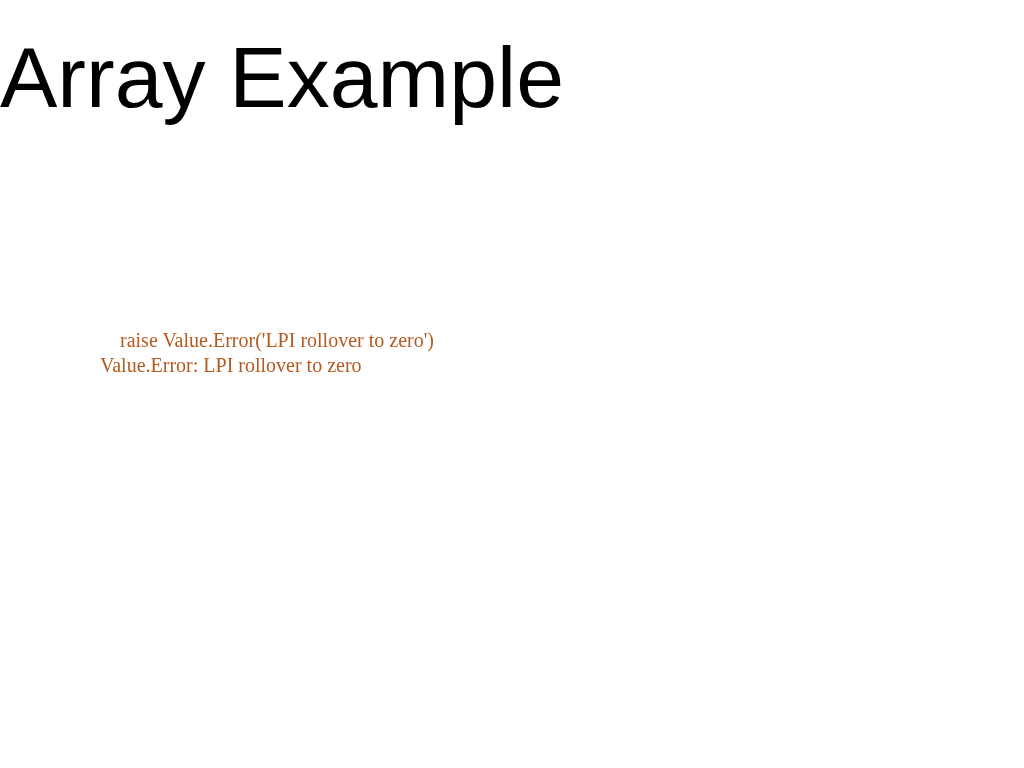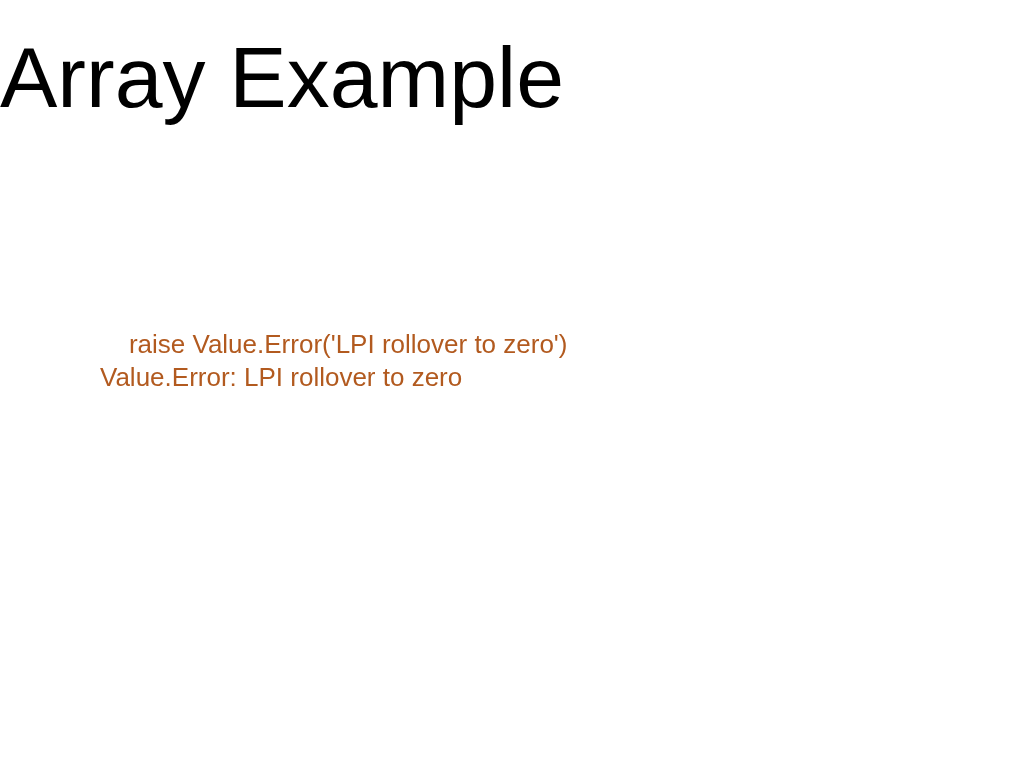--- a/index.html
+++ b/index.html
@@ -26,22 +26,22 @@
     text-align: left;
     font-size: 86px;
     font-weight: 400;
     letter-spacing: 0px;
     color: #000000;
   }
   .code-block {
     position: absolute;
     top: 328px;
     left: 100px;
-    font-family: Liberation Sans, sans-serif;
-    font-size: 26px;
+    font-family: Liberation Serif, serif;
+    font-size: 20px;
     line-height: 1.25;
     white-space: pre;
     color: #b25a1f;
   }
 </style>
 </head>
 <body>
 
 <div class="slide">
   <div class="title">Array Example</div>

